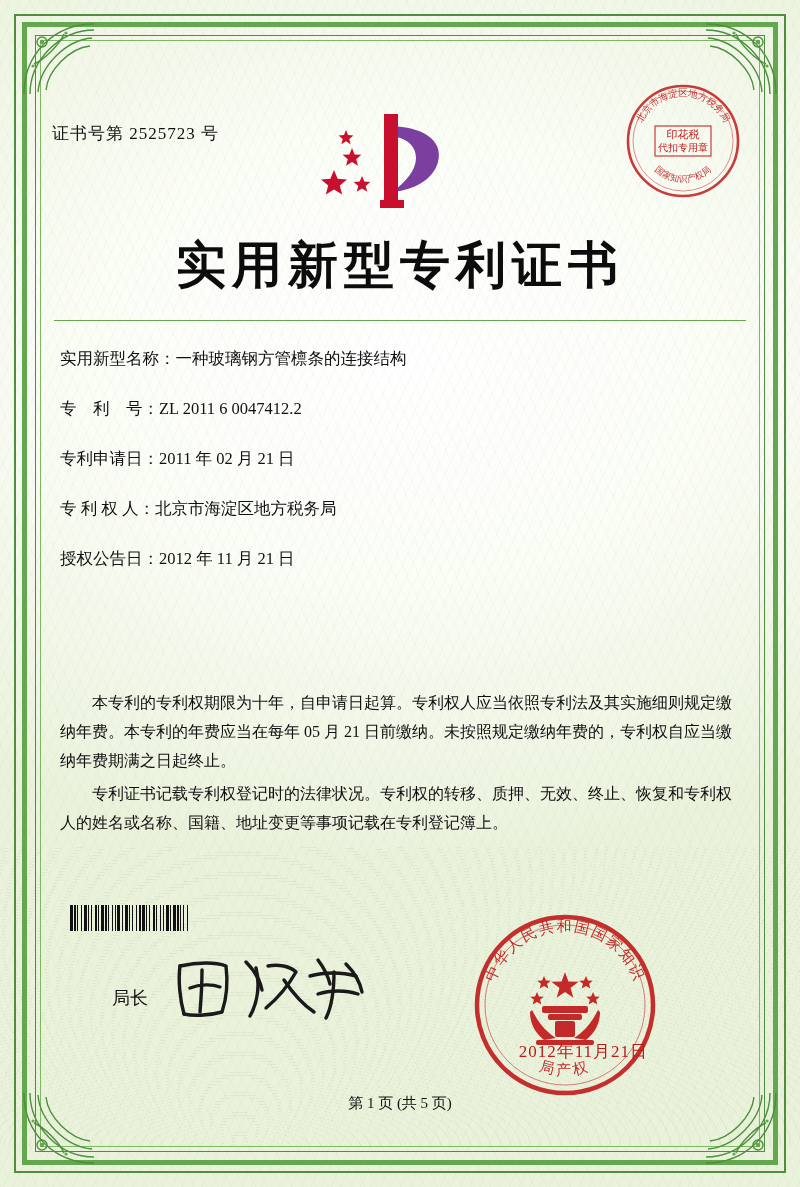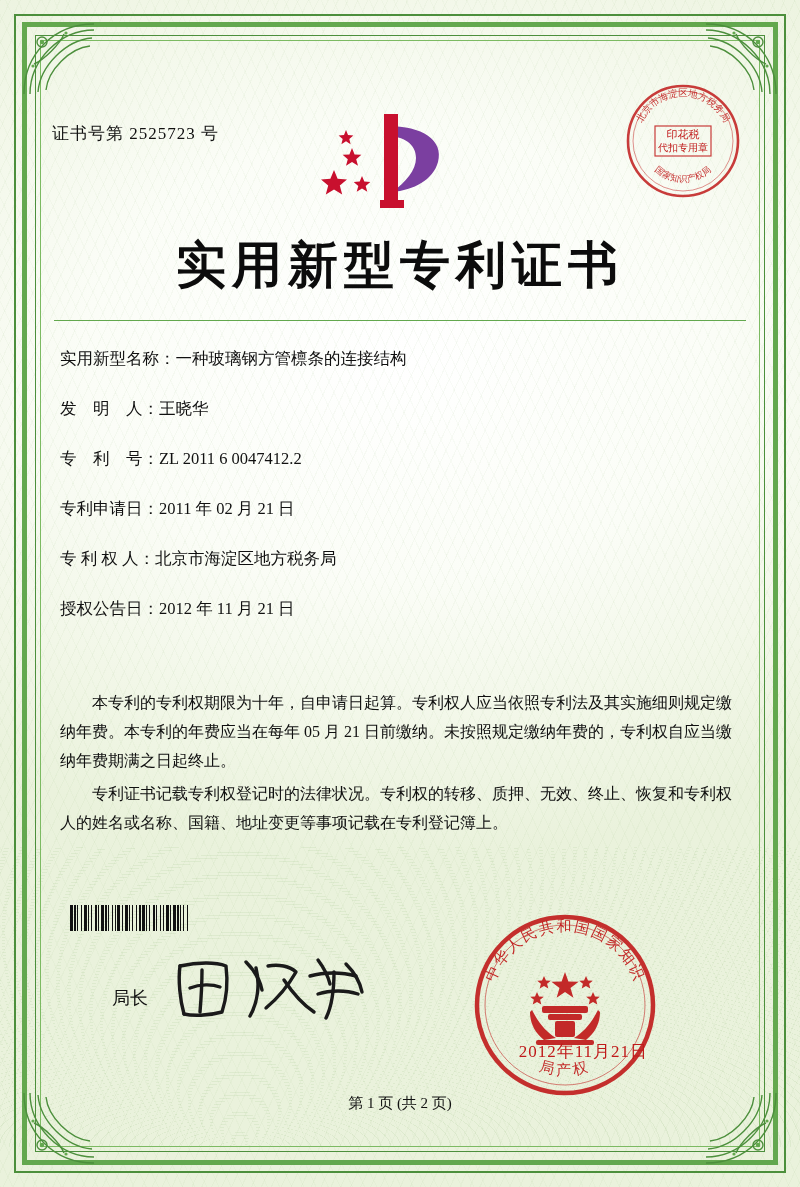--- a/index.html
+++ b/index.html
@@ -328,24 +328,20 @@
   <div class="title">实用新型专利证书</div>
 
   <div class="rule"></div>
 
   <div class="fields">
     <div class="field">
       <span class="label">实用新型名称：</span>
       <span class="value">一种玻璃钢方管檩条的连接结构</span>
     </div>
     <div class="field">
-      <span class="label">发　明　人：</span>
-      <span class="value">王晓华</span>
-    </div>
-    <div class="field">
       <span class="label">专　利　号：</span>
       <span class="value">ZL 2011 6 0047412.2</span>
     </div>
     <div class="field">
       <span class="label">专利申请日：</span>
       <span class="value">2011 年 02 月 21 日</span>
     </div>
     <div class="field">
       <span class="label">专 利 权 人：</span>
       <span class="value">北京市海淀区地方税务局</span>
@@ -482,15 +478,15 @@
         <rect x="85" y="111" width="20" height="16" rx="2"></rect>
         <path d="M62 100 C68 112 76 122 86 128 L74 130 C64 122 60 112 60 102 Z"></path>
         <path d="M128 100 C122 112 114 122 104 128 L116 130 C126 122 130 112 130 102 Z"></path>
         <rect x="66" y="130" width="58" height="5" rx="2"></rect>
       </g>
     </svg>
   </div>
 
   <div class="stamp-date">2012年11月21日</div>
 
-  <div class="page-num">第 1 页 (共 2 页)</div>
+  <div class="page-num">第 1 页 (共 5 页)</div>
 
 </div>
 
 </body></html>

